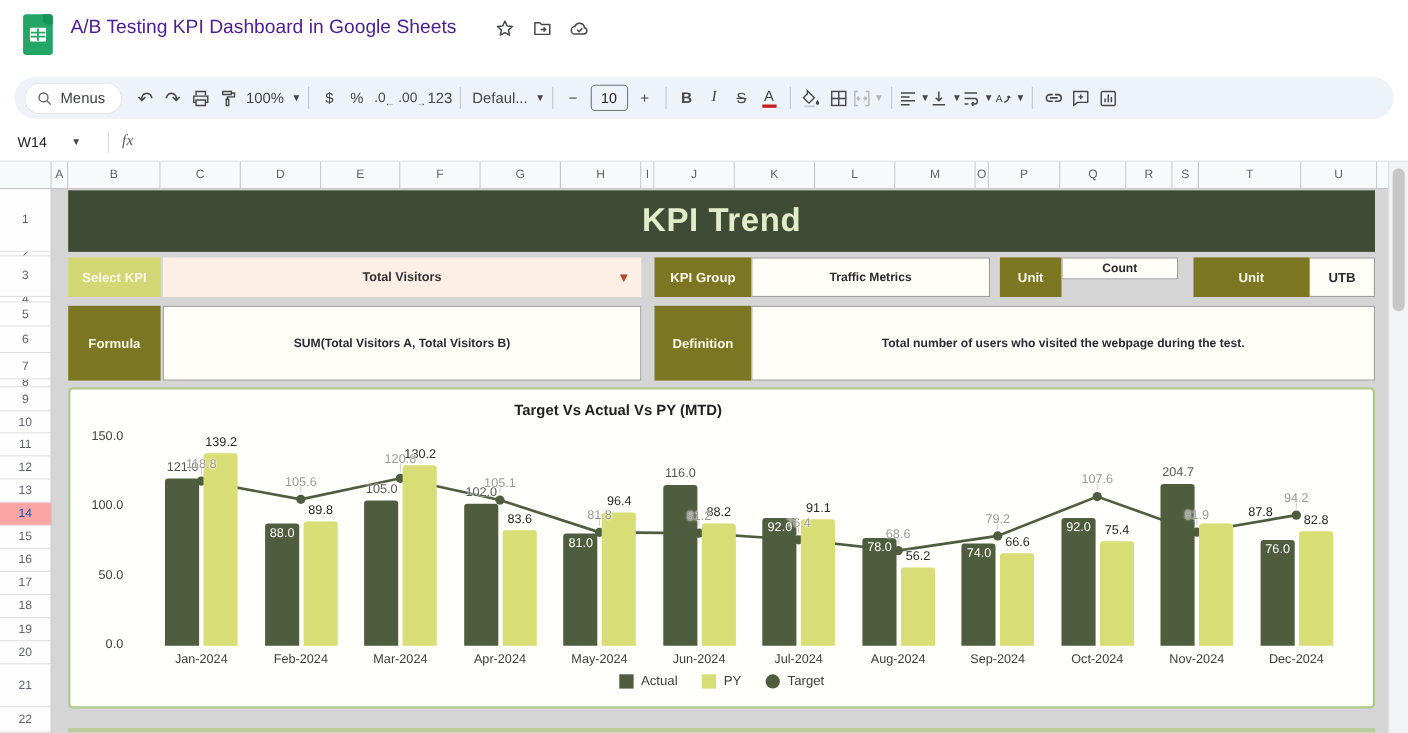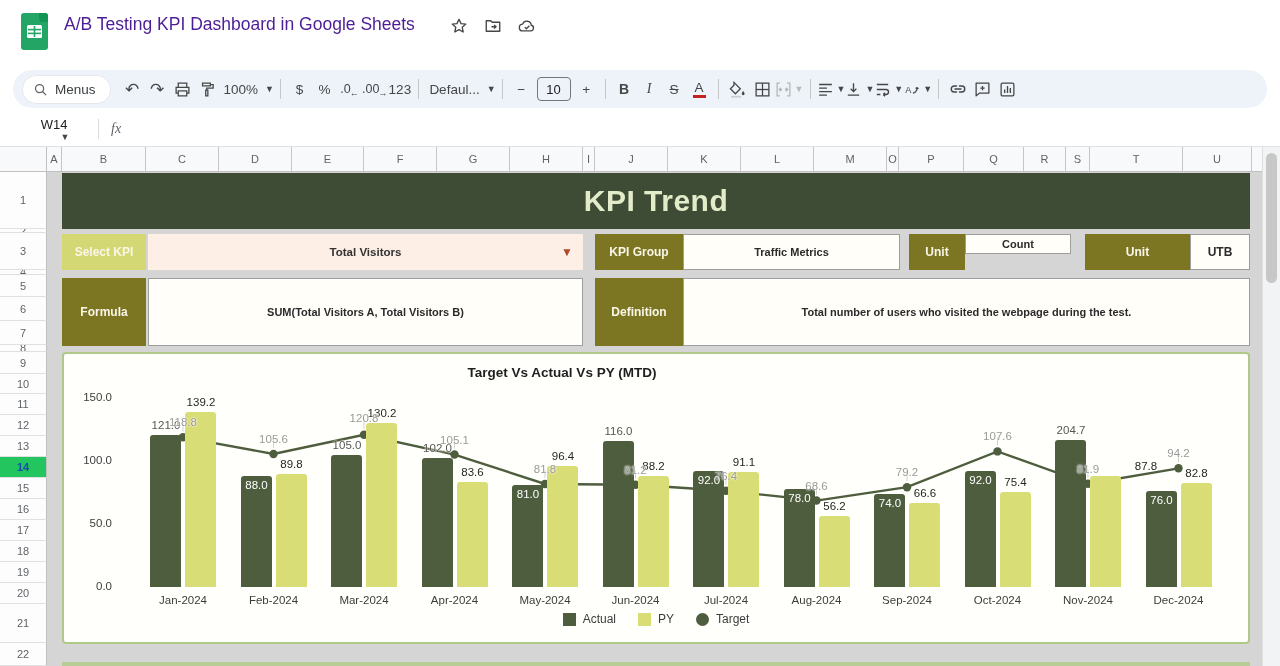--- a/index.html
+++ b/index.html
@@ -38,37 +38,37 @@
   .italic-i { font-style:italic; font-family:"Liberation Serif",serif; font-size:14px; }
   .strike-s { text-decoration:line-through; font-size:13.5px; }
   .tcolor-a { font-size:13.5px; border-bottom:3px solid #c5221f; line-height:14px; padding:0 2px; }
   .muted { color:#b5b8b4; }
   .small-dec { font-size:12.5px; letter-spacing:0; }
   .dec-ar { font-size:9px; margin-top:7px; margin-left:-1px; }
 
   
   #formula-bar { position:absolute; left:0; top:112px; width:1280px; height:35px; background:#fff;
     border-bottom:1px solid #dfe1e5; display:flex; align-items:center; }
-  #name-box { width:92px; padding-left:16px; font-size:13px; color:#202124; display:flex; align-items:center;flex-direction:column; }
+  #name-box { width:92px; padding-left:16px; font-size:13px; color:#202124; display:flex; align-items:center; }
   #name-box .caret { margin-left:22px; }
   #fx-sep { width:1px; height:20px; background:#dadce0; margin:0 12px 0 6px; }
   #fx-label { font-style:italic; font-family:"Liberation Serif",serif; color:#5f6368; font-size:14px; }
 
   
   #grid { position:absolute; left:0; top:147px; width:1280px; height:519px; background:#d5d5d5; }
   #corner-box { position:absolute; left:0; top:0; width:47px; height:25px; background:#f8f9fa;
     border-right:1px solid #c0c0c0; border-bottom:1px solid #c0c0c0; }
   #col-headers { position:absolute; left:47px; top:0; height:25px; display:flex; }
   .col-h { height:25px; background:#f8f9fa; border-right:1px solid #c6c6c6; border-bottom:1px solid #c0c0c0;
     font-size:11px; color:#5f6368; display:flex; align-items:center; justify-content:center; overflow:hidden; }
   #col-filler { height:25px; background:#f8f9fa; border-bottom:1px solid #c0c0c0; width:10px; }
   #row-headers { position:absolute; left:0; top:25px; width:47px; }
   .row-h { width:47px; background:#fdfdfd; border-right:1px solid #c0c0c0; border-bottom:1px solid #e0e0e0;
     font-size:11px; color:#5f6368; display:flex; align-items:center; justify-content:center; overflow:hidden; }
-  .row-h.selected { background:#22c55e; color:#174ea6; font-weight:bold; }
+  .row-h.selected { background:#fca5a5; color:#174ea6; font-weight:normal; }
 
   #content { position:absolute; left:47px; top:25px; width:1215px; height:494px; background:#d5d5d5; overflow:hidden; }
 
   #v-scrollbar { position:absolute; right:0; top:0; width:18px; height:519px; background:#f1f3f4; border-left:1px solid #e0e0e0; }
   #v-thumb { position:absolute; right:3px; top:6px; width:11px; height:130px; background:#c7c7c7; border-radius:6px; }
 
   
   #banner { position:absolute; left:15px; top:1px; width:1188px; height:56px; background:#3e4c36;
     display:flex; align-items:center; justify-content:center; }
   #banner span { color:#e3ecc9; font-size:30px; font-weight:bold; letter-spacing:0.5px; }

